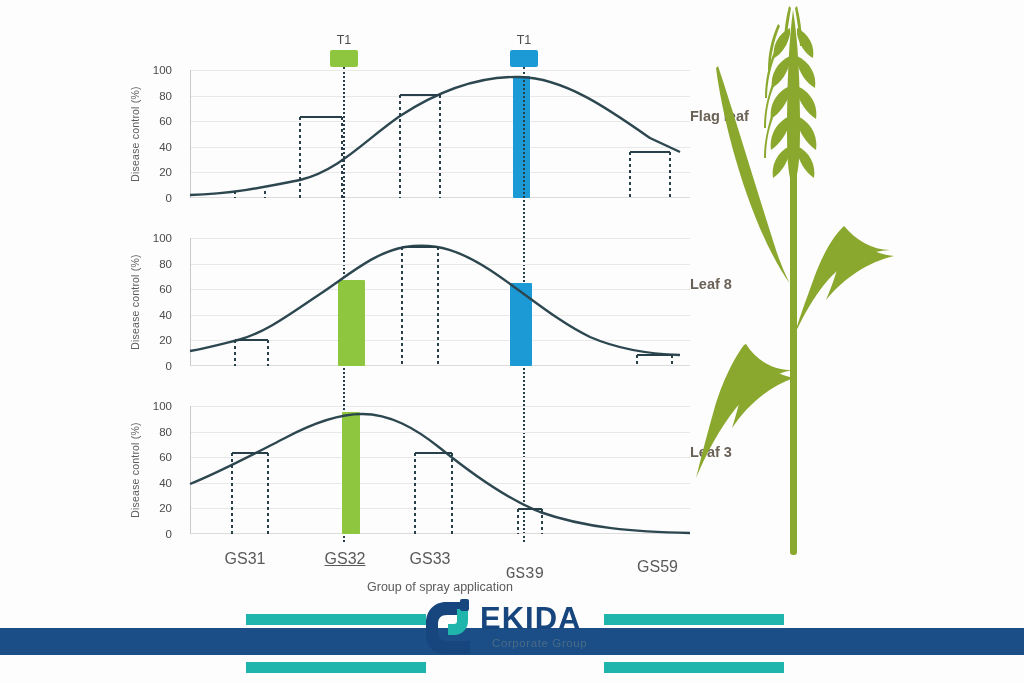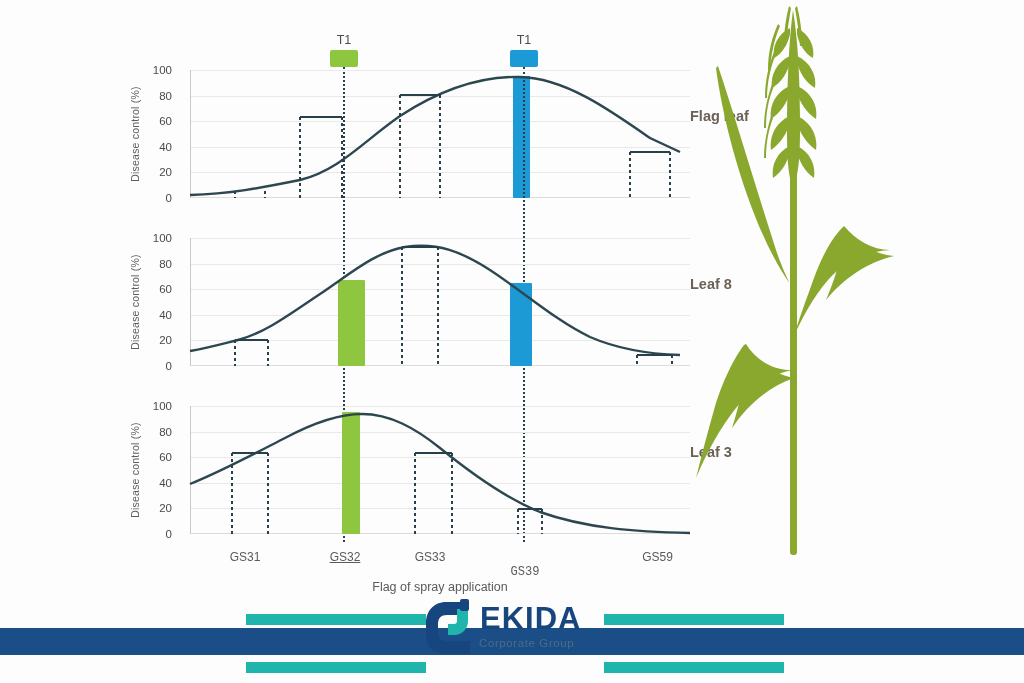--- a/index.html
+++ b/index.html
@@ -48,42 +48,42 @@
   }
   .tstem{position:absolute;width:0;border-left:2px dotted #27404a;}
 
   .panel-title{
     position:absolute;font-size:14.5px;font-weight:bold;color:#6b6257;
     white-space:nowrap;
   }
 
   .xtick{
     position:absolute;transform:translateX(-50%);
-    font-size:12px;color:#5a5a5a;white-space:nowrap;
+    font-size:16px;color:#5a5a5a;white-space:nowrap;
   }
   .xaxis-title{
     position:absolute;width:100%;text-align:center;
     font-size:12.5px;color:#5a5a5a;
   }
 
   
   .plant{position:absolute;right:0;top:0;width:330px;height:600px;}
 
   
   .footer{position:absolute;left:0;bottom:0;width:1024px;height:83px;text-align:center;}
   .fbar-navy{position:absolute;left:0;width:1024px;height:27px;top:28px;background:#1b4e87;}
   .fbar-teal{position:absolute;height:11px;background:#1fb5ac;}
   .logo{position:absolute;left:424px;top:-3px;width:182px;height:86px;}
   .logo-text{
     position:absolute;left:56px;top:6px;
     font-size:31px;font-weight:bold;color:#17457d;
     letter-spacing:1px;line-height:1;
   }
   .logo-sub{
-    position:absolute;left:55px;top:40px;
+    position:absolute;left:68px;top:40px;
     font-size:11.5px;color:#4b6b86;letter-spacing:.6px;
   }
   .logo-url{
     position:absolute;left:20px;top:60px;
     font-size:16px;font-weight:bold;color:#17457d;letter-spacing:.2px;
   }
 </style>
 </head>
 <body>
 
@@ -238,22 +238,22 @@
         </svg>
       </div>
       <div class="panel-title" style="left:560px;top:38px;">Leaf 3</div>
     </div>
 
     <div style="position:absolute;left:190px;top:550px;width:500px;height:50px;">
       <span class="xtick" style="left:11%;top:0;">GS31</span>
       <span class="xtick" style="left:31%;top:0;text-decoration:underline;">GS32</span>
       <span class="xtick" style="left:48%;top:0;">GS33</span>
       <span class="xtick" style="left:67%;top:15px;font-family:Liberation Mono, monospace;">GS39</span>
-      <span class="xtick" style="left:93.5%;top:0;">GS59</span>
-      <div class="xaxis-title" style="top:30px;">Flag of spray application</div>
+      <span class="xtick" style="left:93.5%;top:8px;">GS59</span>
+      <div class="xaxis-title" style="top:30px;">Group of spray application</div>
     </div>
   </div>
 
   <svg class="plant" viewBox="0 0 330 600">
     <g fill="#8aa82e">
 
       <rect x="96" y="170" width="7" height="385" rx="3"></rect>
 
       <path d="M99,10 C104,40 106,80 106,130 C106,165 103,180 99,185 C95,180 93,165 93,130 C93,80 95,40 99,10 Z"></path>
 

